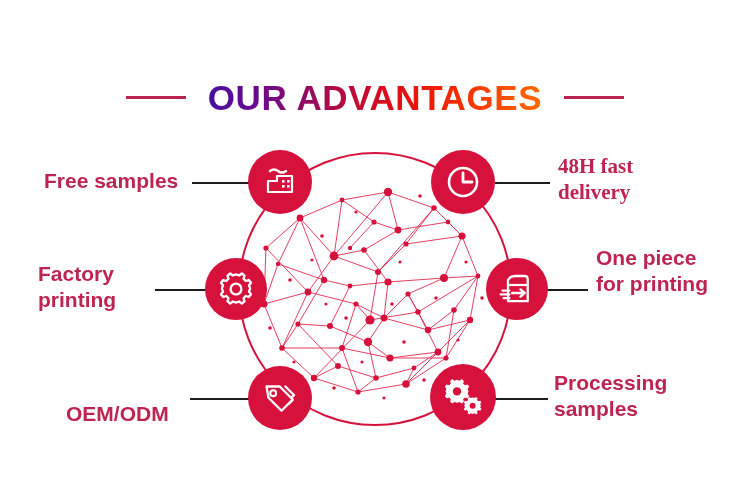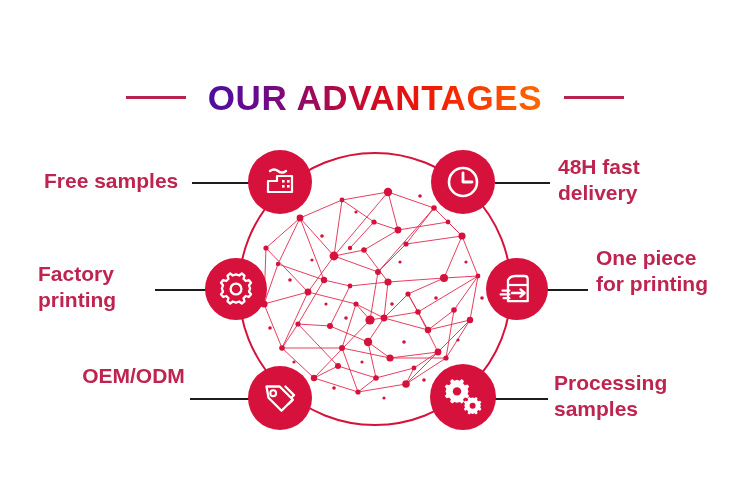--- a/index.html
+++ b/index.html
@@ -245,27 +245,27 @@
     <svg width="40" height="38" viewBox="0 0 40 38">
       <path d="M14 1.8 l2.6 0.9 l2.1 -1.6 l2.2 1.8 l-0.8 2.5 l1.8 1.8 l2.5 -0.8 l1.8 2.2 l-1.6 2.1 l0.9 2.6 l-0.9 2.6 l1.6 2.1 l-1.8 2.2 l-2.5 -0.8 l-1.8 1.8 l0.8 2.5 l-2.2 1.8 l-2.1 -1.6 l-2.6 0.9 l-2.6 -0.9 l-2.1 1.6 l-2.2 -1.8 l0.8 -2.5 l-1.8 -1.8 l-2.5 0.8 l-1.8 -2.2 l1.6 -2.1 l-0.9 -2.6 l0.9 -2.6 l-1.6 -2.1 l1.8 -2.2 l2.5 0.8 l1.8 -1.8 l-0.8 -2.5 l2.2 -1.8 l2.1 1.6 z" fill="#fff"></path>
       <circle cx="14" cy="13.4" r="4.2" fill="#D6123C"></circle>
       <path d="M29.6 19.4 l1.9 0.7 l1.5 -1.2 l1.6 1.3 l-0.6 1.8 l1.3 1.3 l1.8 -0.6 l1.3 1.6 l-1.2 1.5 l0.7 1.9 l-0.7 1.9 l1.2 1.5 l-1.3 1.6 l-1.8 -0.6 l-1.3 1.3 l0.6 1.8 l-1.6 1.3 l-1.5 -1.2 l-1.9 0.7 l-1.9 -0.7 l-1.5 1.2 l-1.6 -1.3 l0.6 -1.8 l-1.3 -1.3 l-1.8 0.6 l-1.3 -1.6 l1.2 -1.5 l-0.7 -1.9 l0.7 -1.9 l-1.2 -1.5 l1.3 -1.6 l1.8 0.6 l1.3 -1.3 l-0.6 -1.8 l1.6 -1.3 l1.5 1.2 z" fill="#fff"></path>
       <circle cx="29.6" cy="27.8" r="3.0" fill="#D6123C"></circle>
     </svg>
   </div>
 
   <div class="label left" style="left:44px;top:168px;width:145px;">Free samples</div>
 
-  <div class="label right" style="left:558px;top:154px;width:160px;">48H fast
+  <div class="label right" style="left:558px;top:154px;width:160px;font-family:Liberation Serif, serif;">48H fast
 delivery</div>
 
   <div class="label left" style="left:38px;top:261px;width:130px;">Factory
 printing</div>
 
   <div class="label right" style="left:596px;top:245px;width:150px;">One piece
 for printing</div>
 
-  <div class="label left" style="left:66px;top:363px;width:135px;text-align:center;">OEM/ODM</div>
+  <div class="label left" style="left:66px;top:401px;width:135px;">OEM/ODM</div>
 
   <div class="label right" style="left:554px;top:370px;width:170px;">Processing
 samples</div>
 
 </div>
 
 </body></html>

